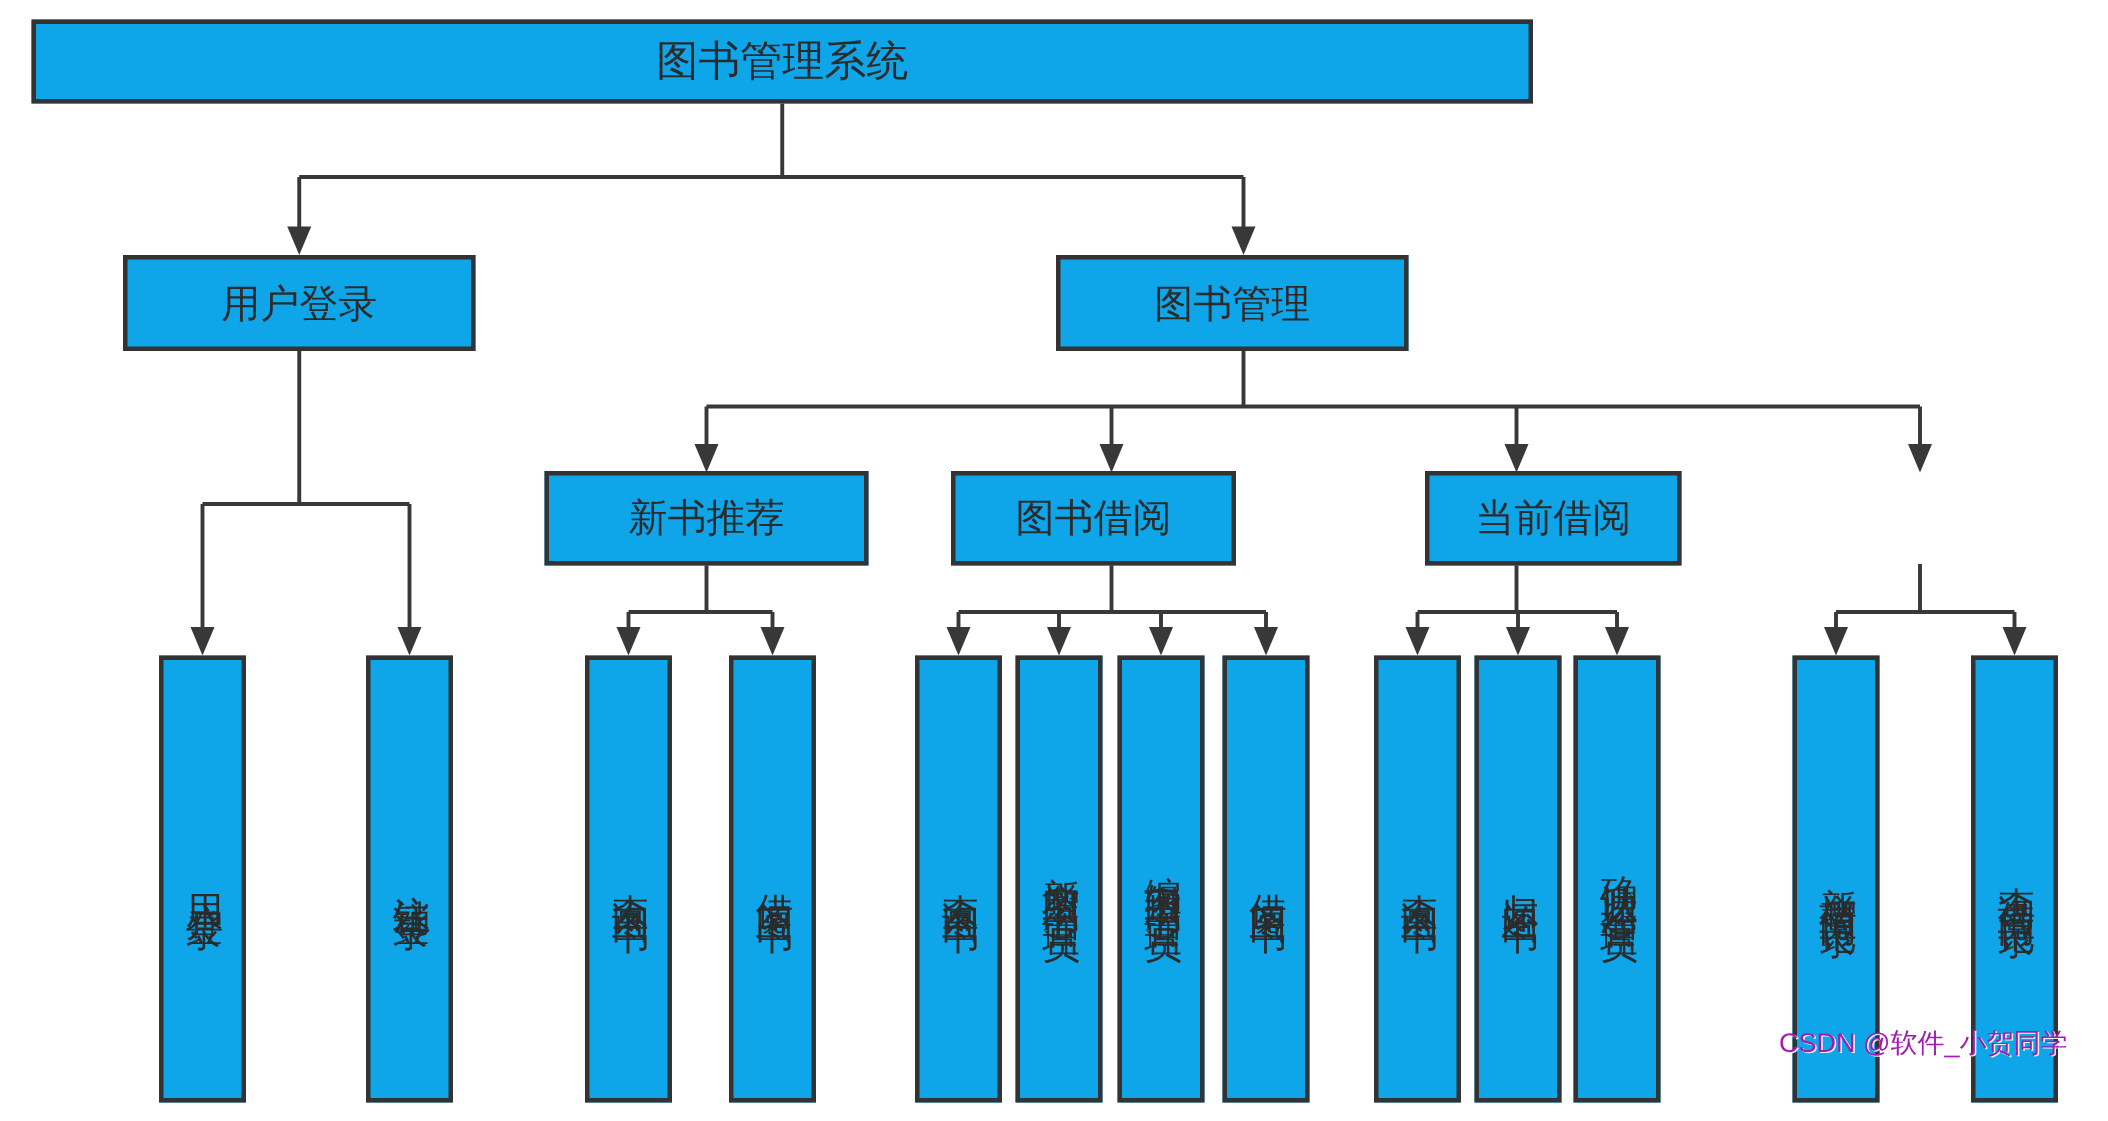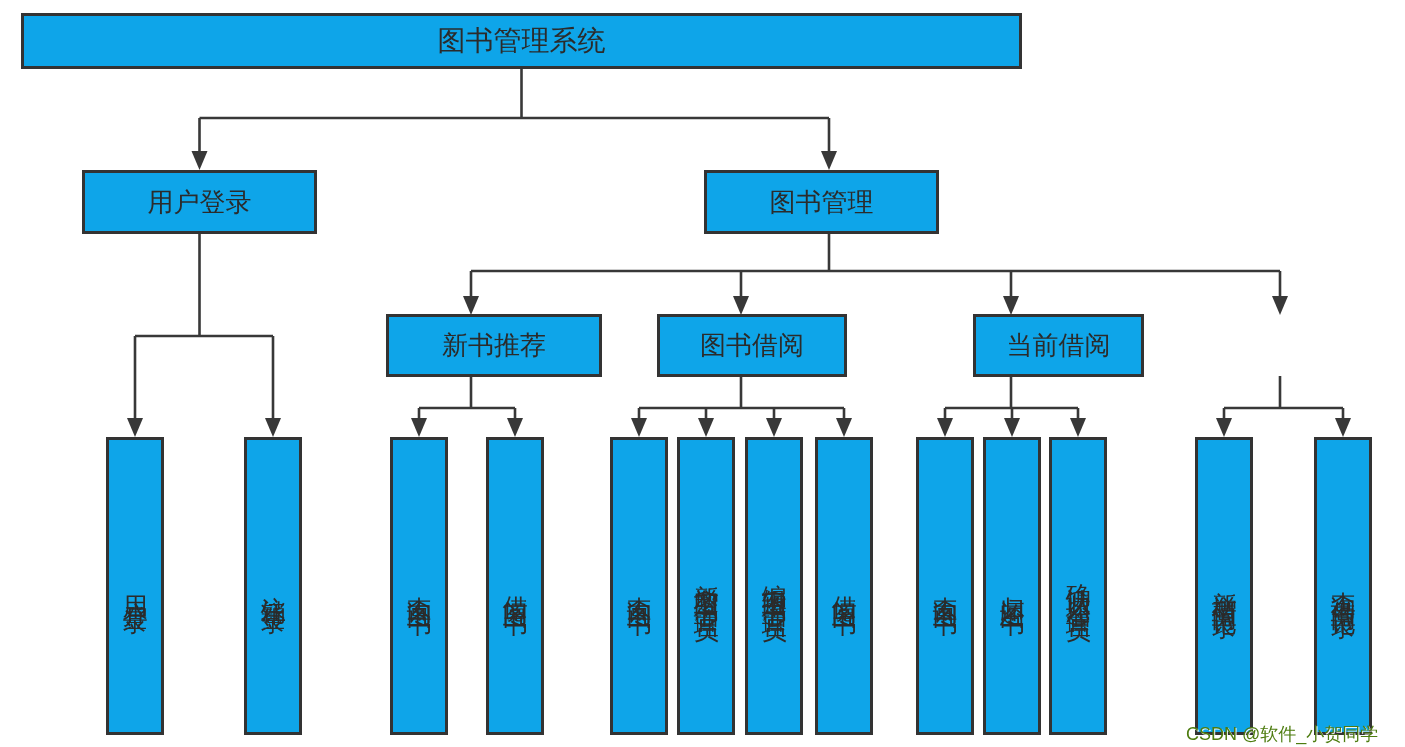--- a/index.html
+++ b/index.html
@@ -38,39 +38,38 @@
     left: 21px; top: 13px; width: 1001px; height: 56px;
     font-size: 28px;
   }
   .node-l2 {
     top: 170px; height: 64px; width: 235px;
     font-size: 26px;
   }
   .node-l3 {
     top: 314px; height: 63px;
     font-size: 26px;
-    margin-left: 23px;
   }
   .leaf {
     top: 437px; width: 58px; height: 298px;
     font-size: 25px;
   }
   .leaf .vtext {
     writing-mode: vertical-rl;
     text-orientation: mixed;
     letter-spacing: 5px;
     line-height: 1.1;
     white-space: nowrap;
   }
   .watermark {
     position: absolute;
     left: 1186px;
-    top: 722px;
+    top: 683px;
     font-size: 18px;
-    color: #4d7c0f;
+    color: #a21caf;
     text-shadow: 1px 1px 0 rgba(255,255,255,0.9);
     white-space: nowrap;
   }
 </style>
 </head>
 <body>
 
 <div class="canvas">
 
   <svg class="connectors" viewBox="0 0 1405 747" xmlns="http://www.w3.org/2000/svg">

